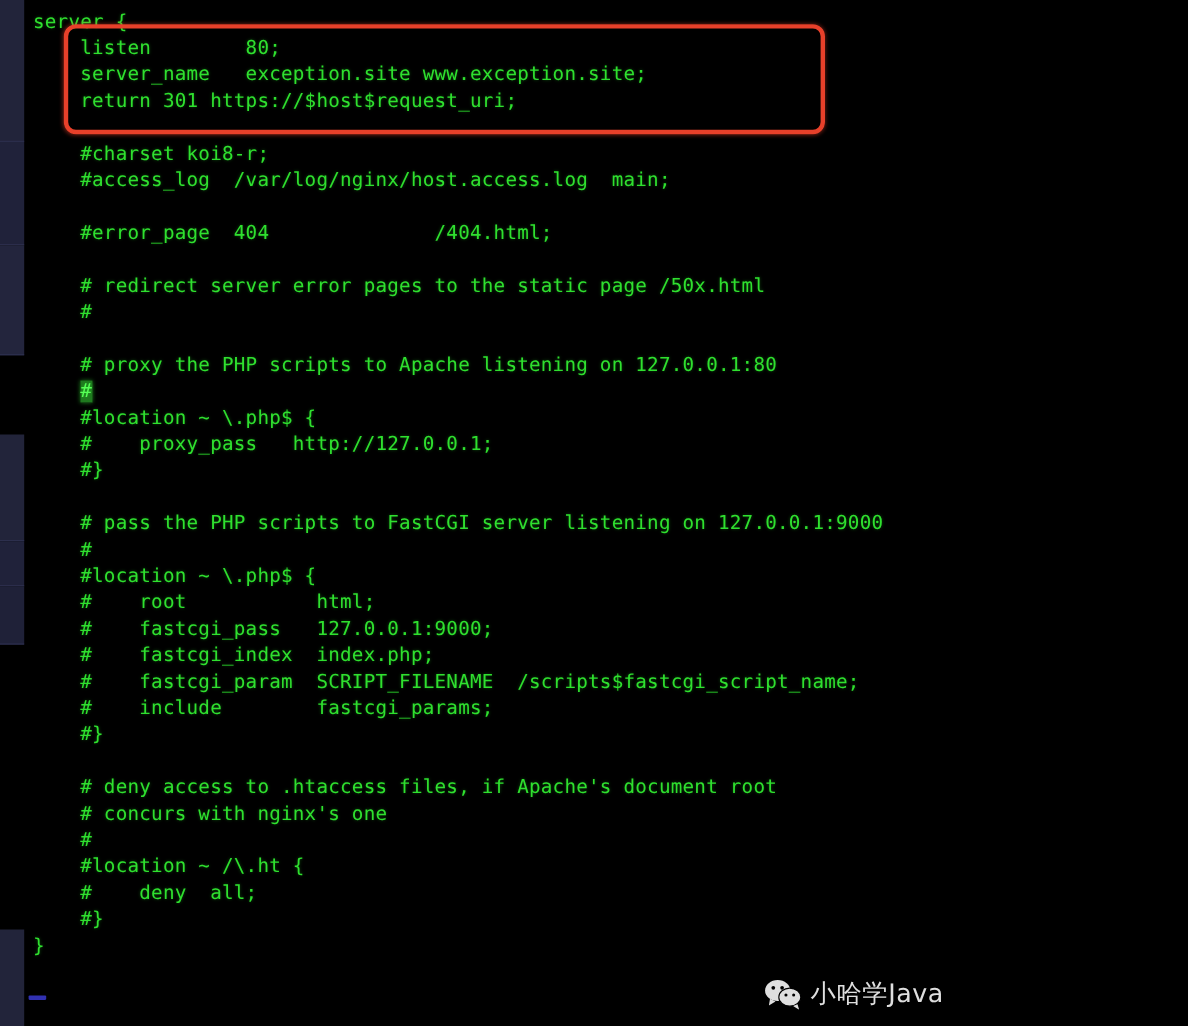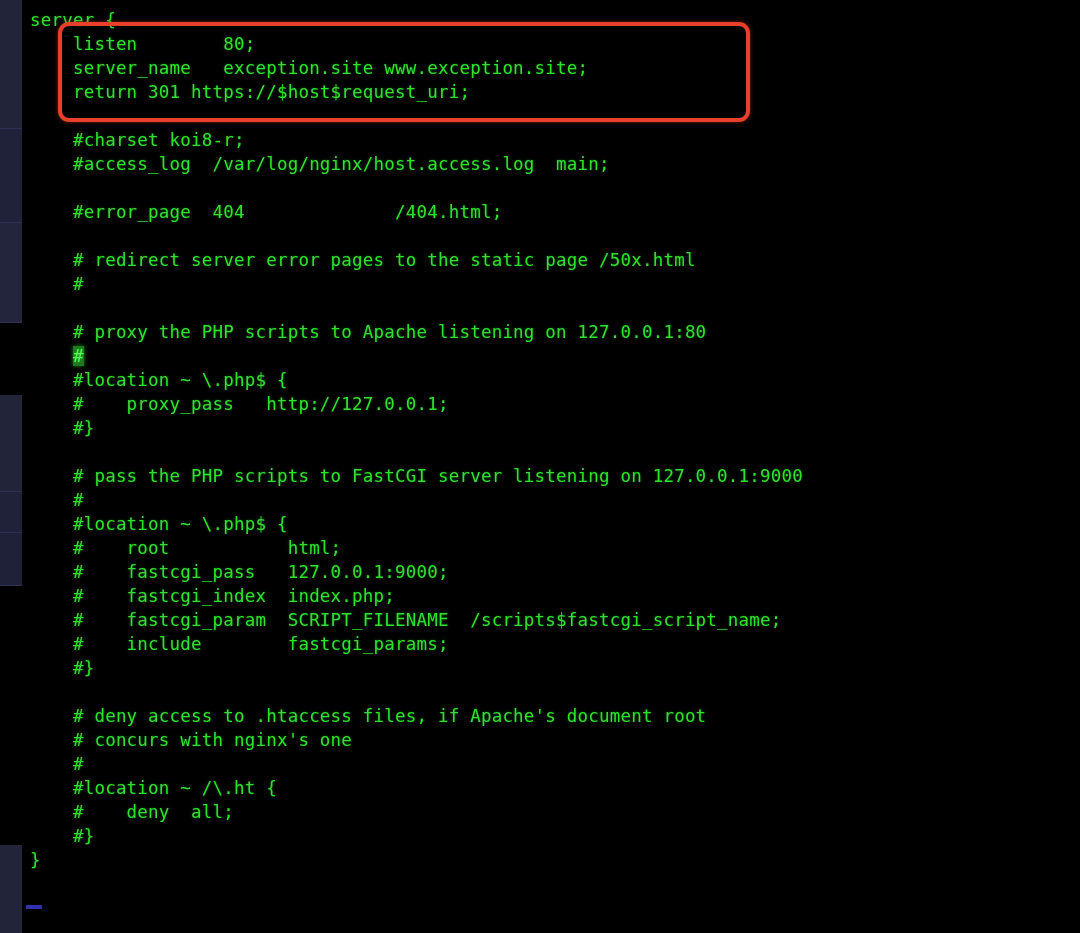--- a/index.html
+++ b/index.html
@@ -130,14 +130,29 @@
     <div class="gutter-seg s6"></div>
     <div class="gutter-seg s7"></div>
   </div>
 
   <div class="code" id="code-body"><div class="line">server {</div><div class="line">    listen        80;</div><div class="line">    server_name   exception.site www.exception.site;</div><div class="line">    return 301 https://$host$request_uri;</div><div class="line blank">&nbsp;</div><div class="line">    #charset koi8-r;</div><div class="line">    #access_log  /var/log/nginx/host.access.log  main;</div><div class="line blank">&nbsp;</div><div class="line">    #error_page  404              /404.html;</div><div class="line blank">&nbsp;</div><div class="line">    # redirect server error pages to the static page /50x.html</div><div class="line">    #</div><div class="line blank">&nbsp;</div><div class="line">    # proxy the PHP scripts to Apache listening on 127.0.0.1:80</div><div class="line">    <span class="cursor-cell">#</span></div><div class="line">    #location ~ \.php$ {</div><div class="line">    #    proxy_pass   http://127.0.0.1;</div><div class="line">    #}</div><div class="line blank">&nbsp;</div><div class="line">    # pass the PHP scripts to FastCGI server listening on 127.0.0.1:9000</div><div class="line">    #</div><div class="line">    #location ~ \.php$ {</div><div class="line">    #    root           html;</div><div class="line">    #    fastcgi_pass   127.0.0.1:9000;</div><div class="line">    #    fastcgi_index  index.php;</div><div class="line">    #    fastcgi_param  SCRIPT_FILENAME  /scripts$fastcgi_script_name;</div><div class="line">    #    include        fastcgi_params;</div><div class="line">    #}</div><div class="line blank">&nbsp;</div><div class="line">    # deny access to .htaccess files, if Apache's document root</div><div class="line">    # concurs with nginx's one</div><div class="line">    #</div><div class="line">    #location ~ /\.ht {</div><div class="line">    #    deny  all;</div><div class="line">    #}</div><div class="line">}</div></div>
 
   <div class="annot-box"></div>
 
   <div class="blue-caret"></div>
 
+  <div class="watermark">
+    <span class="wechat-icon">
+      <svg viewBox="0 0 34 28" width="34" height="28" aria-hidden="true">
+        <ellipse cx="12" cy="10.5" rx="11.5" ry="9.5" fill="#f2f2f2"></ellipse>
+        <polygon points="5,18 4,24 10,20.5" fill="#f2f2f2"></polygon>
+        <circle cx="8" cy="8" r="1.7" fill="#000000"></circle>
+        <circle cx="16" cy="8" r="1.7" fill="#000000"></circle>
+        <ellipse cx="23" cy="16.5" rx="10" ry="8.2" fill="#f2f2f2" stroke="#000000" stroke-width="1"></ellipse>
+        <polygon points="30,23 31.5,28 26,24.5" fill="#f2f2f2"></polygon>
+        <circle cx="19.5" cy="14.5" r="1.4" fill="#000000"></circle>
+        <circle cx="26.5" cy="14.5" r="1.4" fill="#000000"></circle>
+      </svg>
+    </span>
+    <span>小哈学Java</span>
+  </div>
 
 </div>
 
 </body></html>

